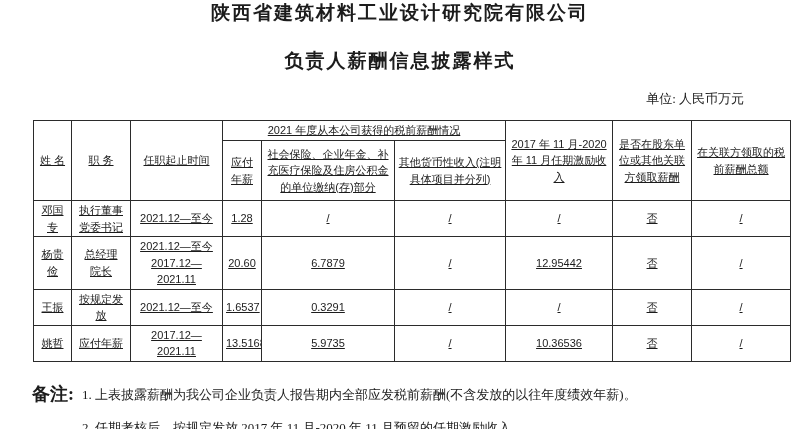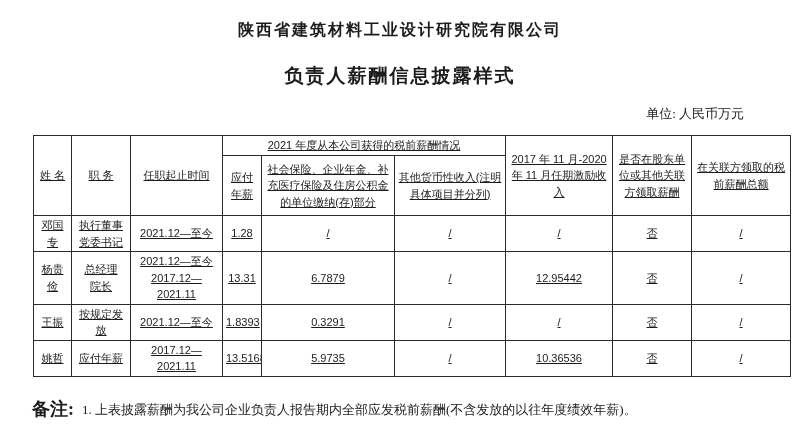--- a/index.html
+++ b/index.html
@@ -7,24 +7,23 @@
   body {
     width: 800px; height: 429px;
     background: #ffffff;
     color: #1c1c1c;
     font-family: "Liberation Sans", sans-serif;
     overflow: hidden;
   }
   .title {
     font-family: "Liberation Serif", serif;
     font-weight: bold;
-    font-size: 16px;
+    font-size: 19px;
     letter-spacing: 2px;
     text-align: center;
-    margin-top: 20px;
   }
   .subtitle {
     font-family: "Liberation Serif", serif;
     font-weight: bold;
     font-size: 19px;
     letter-spacing: 2px;
     text-align: center;
     margin-top: 22px;
   }
   .unit {
@@ -120,32 +119,32 @@
       <td>/</td>
       <td>否</td>
       <td>/</td>
     </tr>
     <tr>
       <td>杨贵俭</td>
       <td>总经理
 院长</td>
       <td>2021.12—至今
 2017.12—2021.11</td>
-      <td>13.31</td>
+      <td>20.60</td>
       <td>6.7879</td>
       <td>/</td>
       <td>12.95442</td>
       <td>否</td>
       <td>/</td>
     </tr>
     <tr>
       <td>王振</td>
       <td>按规定发放</td>
       <td>2021.12—至今</td>
-      <td>1.8393</td>
+      <td>1.6537</td>
       <td>0.3291</td>
       <td>/</td>
       <td>/</td>
       <td>否</td>
       <td>/</td>
     </tr>
     <tr>
       <td>姚哲</td>
       <td>应付年薪</td>
       <td>2017.12—2021.11</td>

